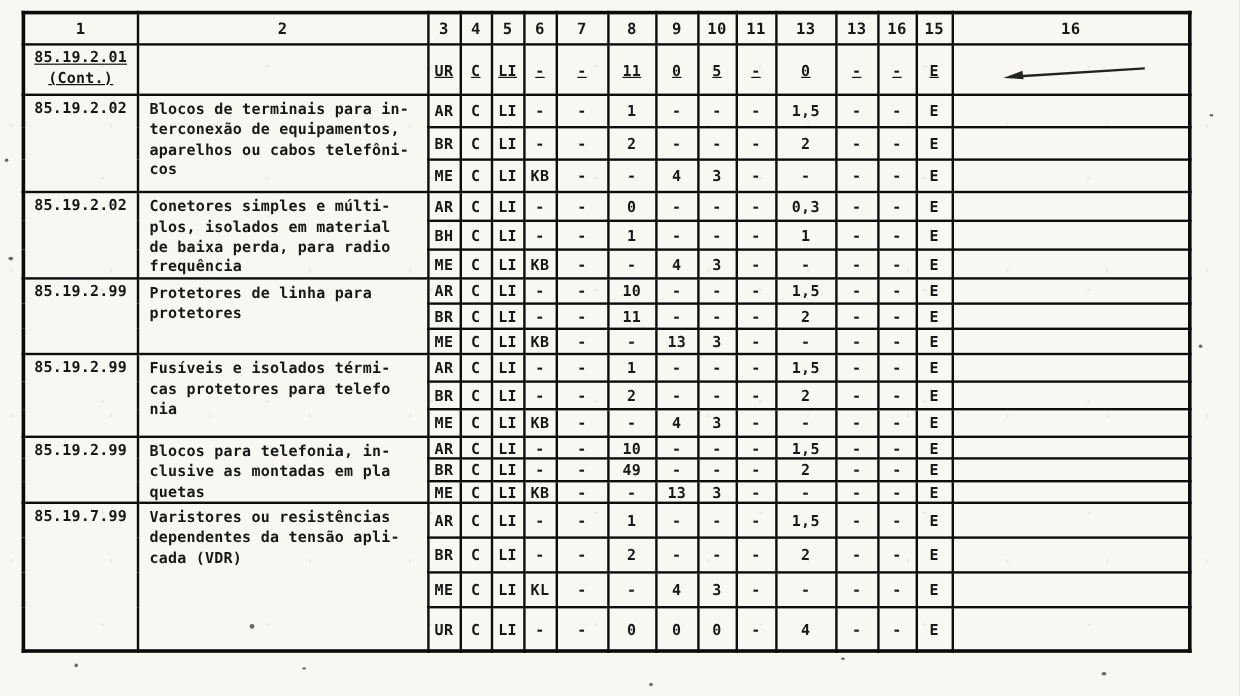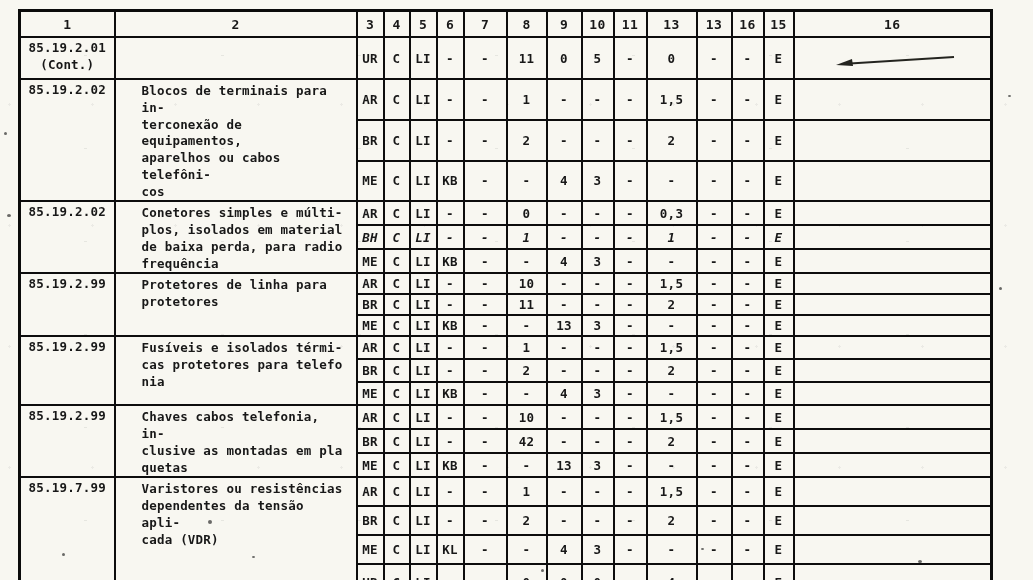--- a/index.html
+++ b/index.html
@@ -30,21 +30,21 @@
     letter-spacing:0.3px;
     color:#181818;
   }
   .tariff th { height:24px; font-size:13px; }
   td.code-cell {
     vertical-align:top; padding-top:2px; font-size:12.5px;
     letter-spacing:0.2px; line-height:1.35;
   }
   td.desc-cell {
     text-align:left; vertical-align:top;
-    white-space:pre-line; padding:3px 7px 0 26px;
+    white-space:pre-line; padding:3px 7px 0 9px;
     font-size:12.5px; line-height:1.34; letter-spacing:0.2px;
   }
   td.empty-wide { background:transparent; }
   .arrow-mark { position:absolute; left:828px; top:52px; width:130px; height:18px; }
   .speck { position:absolute; background:#3a3a38; border-radius:50%; opacity:0.75; }
 </style>
 </head>
 <body>
 
 <div class="page">
@@ -82,21 +82,21 @@
           <th>10</th>
           <th>11</th>
           <th>13</th>
           <th>13</th>
           <th>16</th>
           <th>15</th>
           <th>16</th>
         </tr>
     </thead>
     <tbody>
-        <tr style="height: 42px;">
+        <tr style="height: 42px; text-decoration: underline;">
           <td rowspan="1" class="code-cell">
             <div>85.19.2.01</div>
             <div>(Cont.)</div>
           </td>
           <td rowspan="1" class="desc-cell"></td>
           <td>UR</td>
           <td>C</td>
           <td>LI</td>
           <td>-</td>
           <td>-</td>
@@ -181,21 +181,21 @@
           <td>0</td>
           <td>-</td>
           <td>-</td>
           <td>-</td>
           <td>0,3</td>
           <td>-</td>
           <td>-</td>
           <td>E</td>
           <td class="empty-wide"></td>
         </tr>
-        <tr style="height: 23px; font-style: italic;">
+        <tr style="height: 23px;">
           <td>BH</td>
           <td>C</td>
           <td>LI</td>
           <td>-</td>
           <td>-</td>
           <td>1</td>
           <td>-</td>
           <td>-</td>
           <td>-</td>
           <td>1</td>
@@ -324,21 +324,21 @@
           <td>-</td>
           <td>-</td>
           <td>-</td>
           <td>E</td>
           <td class="empty-wide"></td>
         </tr>
         <tr style="height: 18px;">
           <td rowspan="3" class="code-cell">
             <div>85.19.2.99</div>
           </td>
-          <td rowspan="3" class="desc-cell">Chaves cabos telefonia, in-
+          <td rowspan="3" class="desc-cell">Blocos para telefonia, in-
 clusive as montadas em pla
 quetas</td>
           <td>AR</td>
           <td>C</td>
           <td>LI</td>
           <td>-</td>
           <td>-</td>
           <td>10</td>
           <td>-</td>
           <td>-</td>
@@ -348,21 +348,21 @@
           <td>-</td>
           <td>E</td>
           <td class="empty-wide"></td>
         </tr>
         <tr style="height: 18px;">
           <td>BR</td>
           <td>C</td>
           <td>LI</td>
           <td>-</td>
           <td>-</td>
-          <td>42</td>
+          <td>49</td>
           <td>-</td>
           <td>-</td>
           <td>-</td>
           <td>2</td>
           <td>-</td>
           <td>-</td>
           <td>E</td>
           <td class="empty-wide"></td>
         </tr>
         <tr style="height: 18px;">

